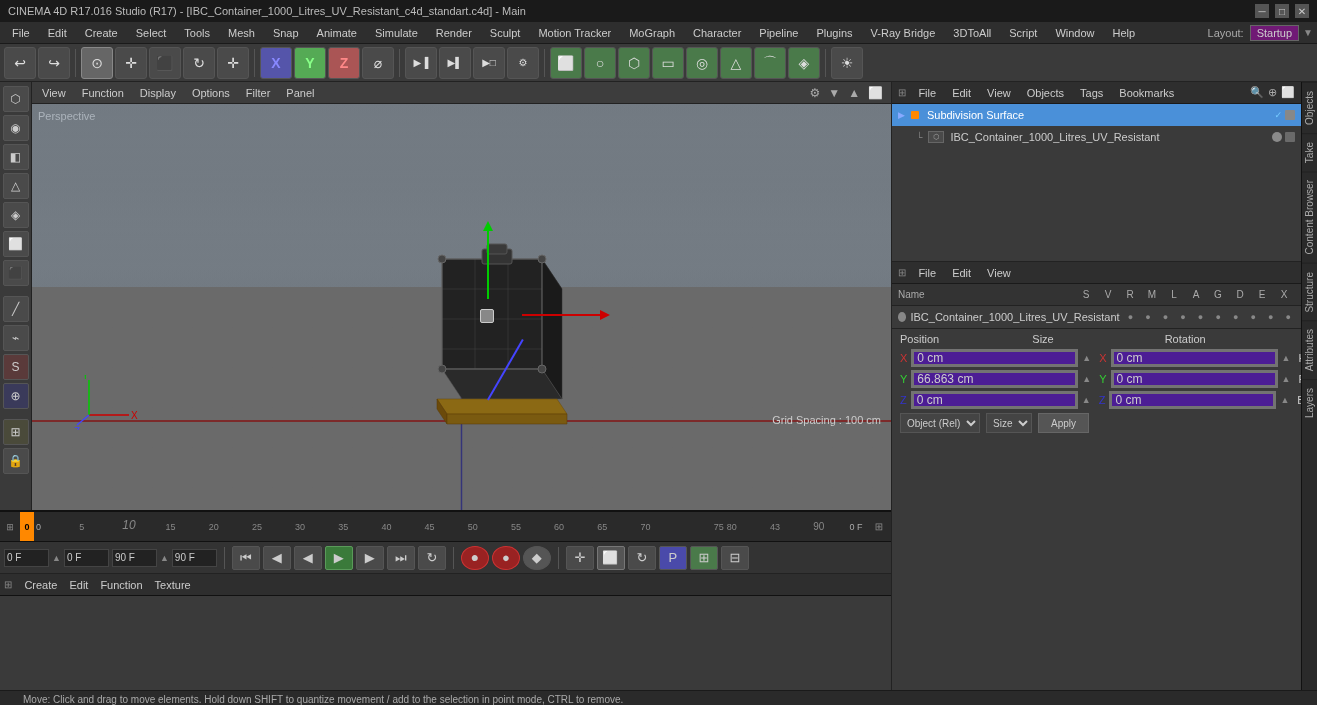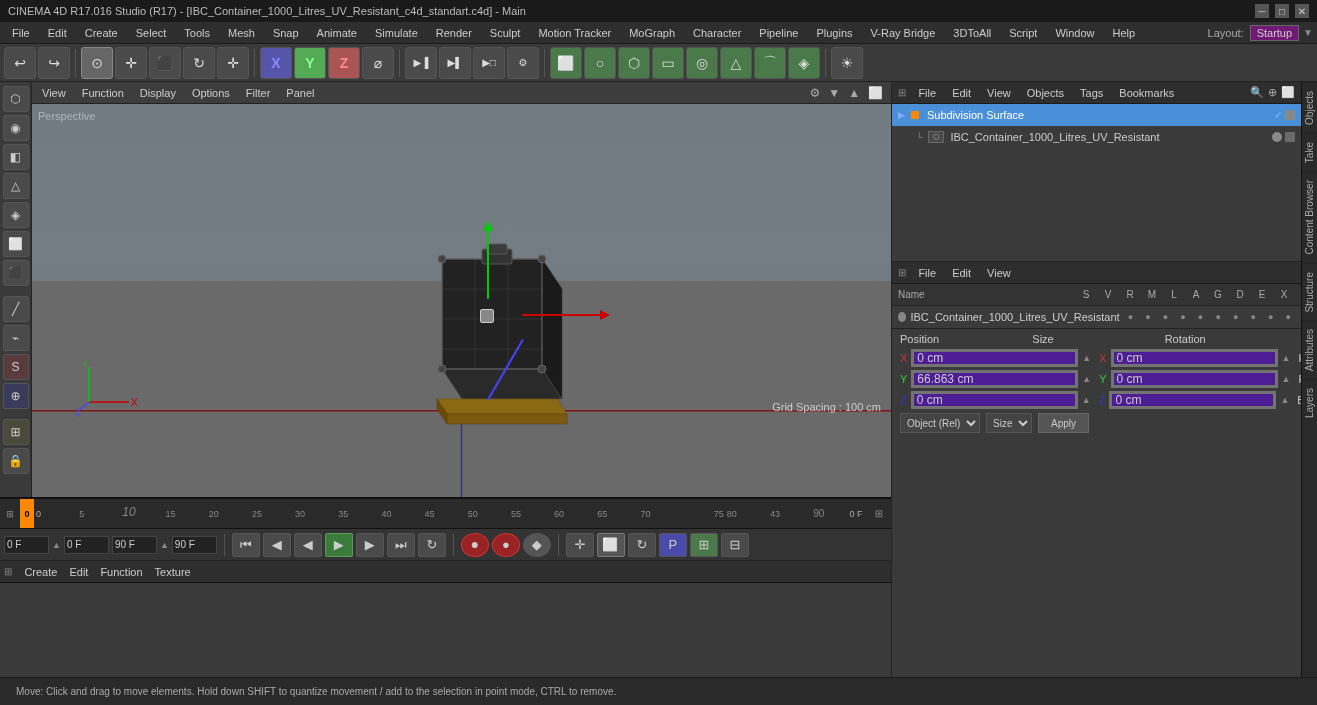--- a/index.html
+++ b/index.html
@@ -271,25 +271,25 @@
     .mat-label {
       font-size: 10px;
       color: #ccc;
       text-align: center;
       margin-top: 2px;
     }
     .mat-item { display: flex; flex-direction: column; align-items: center; }
 
     
     #status-bar {
-      height: 28px;
+      height: 15px;
       background: #2a2a2a;
       display: flex;
-      align-items: center;
-      padding: 0 16px;
+      align-items: flex-end;
+      padding: 0 23px;
       border-top: 1px solid #1a1a1a;
     }
     .status-text { font-size: 10px; color: #aaa; }
 
     
     #coord-panel {
       height: 110px;
       background: #3a3a3a;
       border-top: 1px solid #222;
       padding: 4px 8px;

